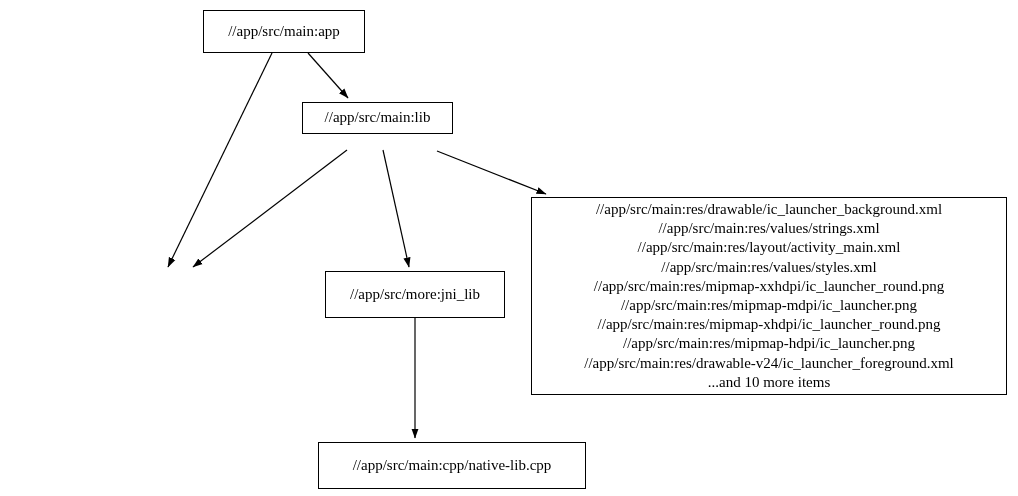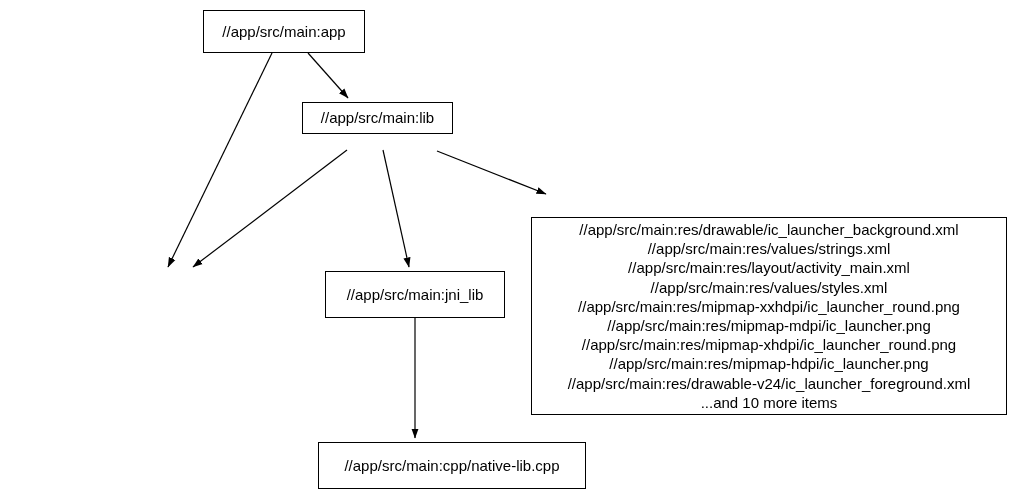--- a/index.html
+++ b/index.html
@@ -2,42 +2,42 @@
 <html><head>
 <meta charset="utf-8">
 <style>
   html, body { margin: 0; padding: 0; background: #ffffff; }
   .canvas {
     position: relative;
     width: 1018px;
     height: 496px;
     background: #ffffff;
     color: #000000;
-    font-family: Liberation Sans, sans-serif;
+    font-family: Liberation Serif, serif;
     overflow: hidden;
   }
   .edges {
     position: absolute;
     left: 0; top: 0;
     width: 1018px; height: 496px;
   }
   .node {
     position: absolute;
     box-sizing: border-box;
     background: #ffffff;
     border: 1px solid #000000;
     display: flex;
     align-items: center;
     justify-content: center;
     text-align: center;
     font-size: 15px;
     line-height: 1.28;
     white-space: pre-line;
   }
-  .node.multiline { font-size: 15px; line-height: 19.2px; padding: 1px 4px; margin-top: 20px; }
+  .node.multiline { font-size: 15px; line-height: 19.2px; padding: 1px 4px; }
 </style>
 </head>
 <body>
 
 <div class="canvas">
 
   <svg class="edges" viewBox="0 0 1018 496" xmlns="http://www.w3.org/2000/svg">
     <defs>
       <marker id="arrow" markerWidth="11" markerHeight="9" refX="9.5" refY="4" orient="auto" markerUnits="userSpaceOnUse">
         <path d="M0,0.4 L10,4 L0,7.6 z" fill="#000000"></path>
@@ -49,21 +49,21 @@
     <line x1="383" y1="150" x2="409" y2="267" stroke="#000000" stroke-width="1.2" marker-end="url(#arrow)"></line>
     <line x1="437" y1="151" x2="546" y2="194" stroke="#000000" stroke-width="1.2" marker-end="url(#arrow)"></line>
     <line x1="415" y1="318" x2="415" y2="438" stroke="#000000" stroke-width="1.2" marker-end="url(#arrow)"></line>
   </svg>
 
   <div class="node" style="left:203px; top:10px; width:162px; height:43px;">//app/src/main:app</div>
 
   <div class="node" style="left:302px; top:102px; width:151px; height:32px;">//app/src/main:lib</div>
 
 
-  <div class="node" style="left:325px; top:271px; width:180px; height:47px;">//app/src/main:jni_lib</div>
+  <div class="node" style="left:325px; top:271px; width:180px; height:47px;">//app/src/more:jni_lib</div>
 
   <div class="node multiline" style="left:531px; top:197px; width:476px; height:198px;">//app/src/main:res/drawable/ic_launcher_background.xml
 //app/src/main:res/values/strings.xml
 //app/src/main:res/layout/activity_main.xml
 //app/src/main:res/values/styles.xml
 //app/src/main:res/mipmap-xxhdpi/ic_launcher_round.png
 //app/src/main:res/mipmap-mdpi/ic_launcher.png
 //app/src/main:res/mipmap-xhdpi/ic_launcher_round.png
 //app/src/main:res/mipmap-hdpi/ic_launcher.png
 //app/src/main:res/drawable-v24/ic_launcher_foreground.xml

